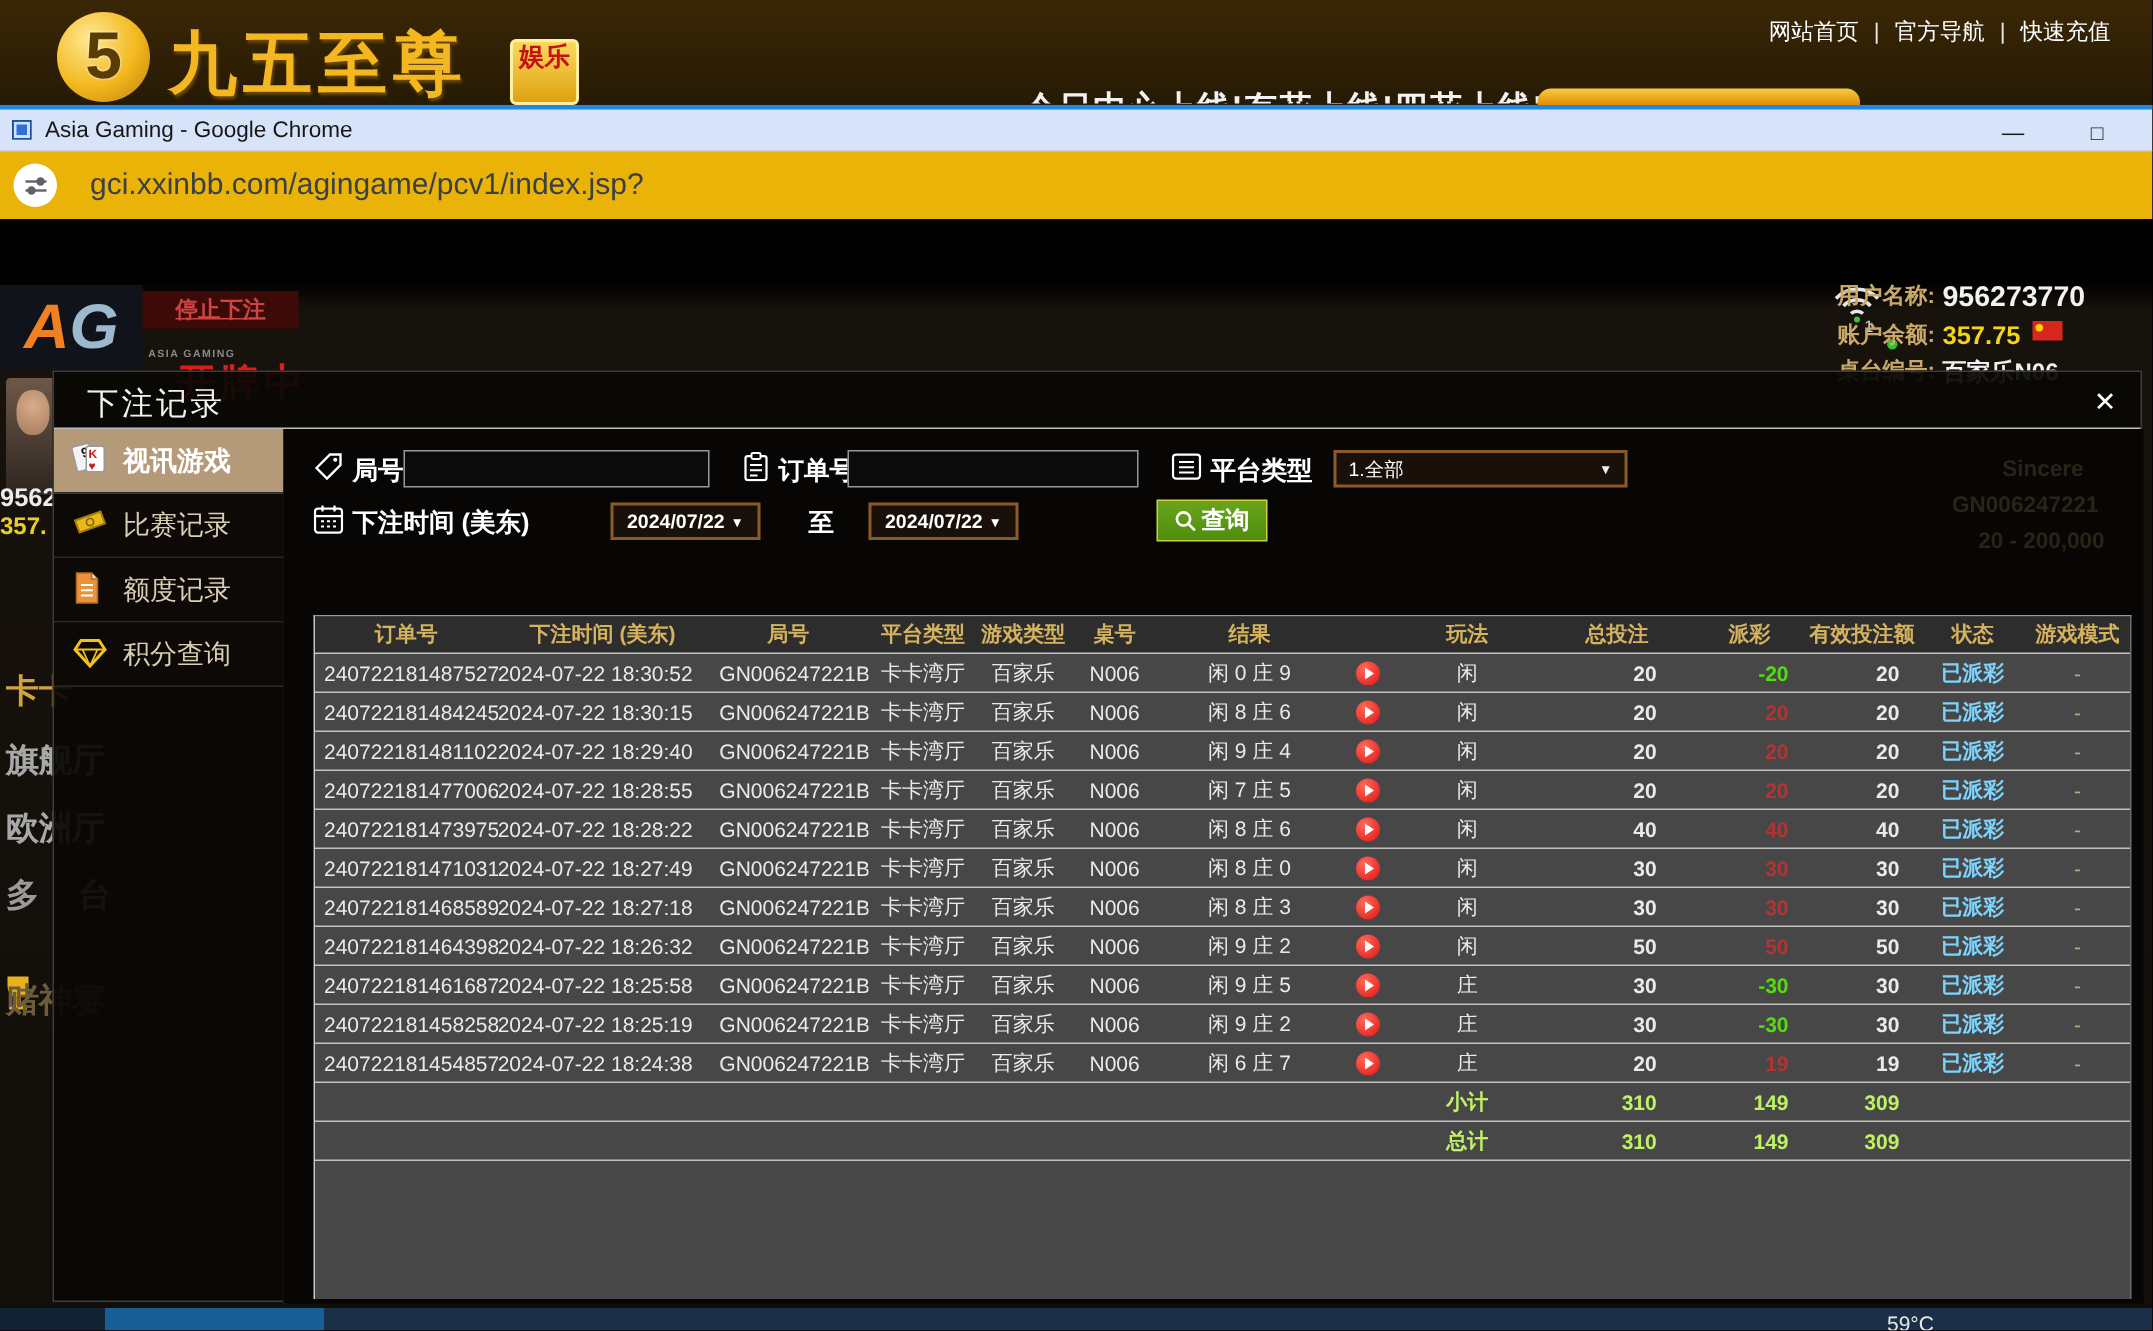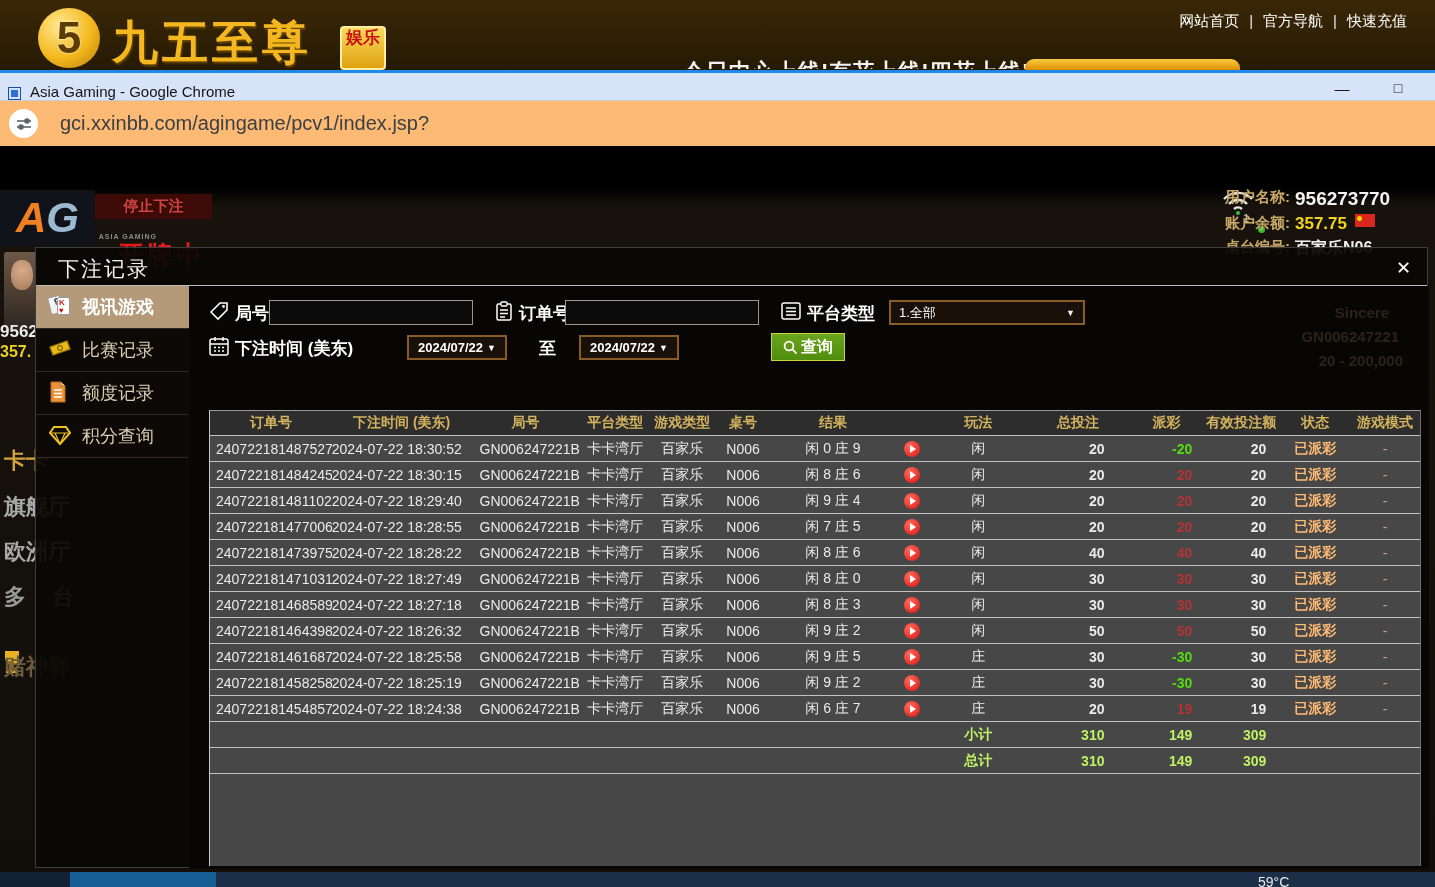--- a/index.html
+++ b/index.html
@@ -21,43 +21,43 @@
   .top-links{position:absolute;right:28px;top:12px;color:#fff;font-size:15px;display:flex;}
   .top-links span{cursor:pointer;}
   .top-links span:not(:last-child)::after{content:"|";margin:0 10px;color:#e8e8e8;}
   .ticker{position:absolute;left:683px;top:57px;width:420px;height:12px;overflow:hidden;
     color:#f2f2f2;font-size:22px;font-weight:bold;letter-spacing:1px;}
   .gold-btn-sliver{position:absolute;left:1025px;top:59px;width:215px;height:11px;
     border-radius:9px 9px 0 0;background:linear-gradient(#f9cb43,#df8f03);}
 
   
   .chrome-titlebar{position:absolute;left:0;top:70px;width:1435px;height:30px;
-    background:#d6e3f8;border-top:3px solid #1d87ea;display:flex;align-items:flex-end;}
+    background:#d6e3f8;border-top:3px solid #1d87ea;display:flex;align-items:center;}
   .app-icon{width:13px;height:13px;margin-left:8px;background:#2f6fd6;border:1px solid #1c4fa0;
     box-shadow:inset 0 0 0 2px #cfe2ff;}
   .chrome-title{margin-left:9px;font-size:15px;color:#161616;}
   .win-btn{position:absolute;top:0;height:30px;width:46px;display:flex;align-items:center;
     justify-content:center;color:#1a1a1a;font-size:15px;cursor:pointer;}
   .win-min{right:70px;}
   .win-max{right:14px;font-size:14px;}
-  .url-bar{position:absolute;left:0;top:100px;width:1435px;height:46px;background:#fdba74;
+  .url-bar{position:absolute;left:0;top:100px;width:1435px;height:46px;background:#eab308;
     border-top:1px solid #c9cdd6;display:flex;align-items:center;}
   .url-tune{width:29px;height:29px;border-radius:50%;background:#ffffff;margin-left:9px;
     display:flex;align-items:center;justify-content:center;}
   .url-text{margin-left:22px;font-size:20px;color:#3c4043;}
 
   
   .lobby{position:absolute;left:0;top:146px;width:1435px;height:726px;
     background:linear-gradient(#000 0,#000 42px,#17120c 60px,#120e09 100%);}
   .ag-logo{position:absolute;left:0;top:44px;width:95px;height:56px;background:#10141a;
     display:flex;align-items:center;justify-content:center;font-style:italic;font-weight:bold;font-size:42px;}
   .ag-a{color:#f08022;} .ag-g{color:#9db9cf;}
   .ag-sub{position:absolute;right:-62px;bottom:6px;font-size:7px;color:#8a8a8a;font-style:normal;letter-spacing:1px;}
-  .stop-bar{position:absolute;left:95px;top:48px;width:117px;height:25px;background:#3c0b08;
-    color:#cf4343;font-size:15px;font-weight:bold;display:flex;align-items:center;justify-content:center;}
+  .stop-bar{position:absolute;left:95px;top:48px;width:104px;height:25px;background:#3c0b08;
+    color:#cf4343;font-size:15px;font-weight:bold;display:flex;align-items:center;justify-content:center;text-decoration:underline;}
   .deal-state{position:absolute;left:118px;top:92px;color:#e01b1b;font-size:26px;font-weight:bold;letter-spacing:3px;}
   .dealer-photo{position:absolute;left:4px;top:106px;width:33px;height:78px;border-radius:3px;
     background:linear-gradient(#6d5847,#2d2520);overflow:hidden;}
   .dealer-face{position:absolute;left:7px;top:8px;width:22px;height:30px;border-radius:45%;
     background:radial-gradient(circle at 50% 35%,#d8ac8a,#a57b5c);}
   .lo-num1{position:absolute;left:0;top:176px;color:#ececec;font-weight:bold;font-size:17px;}
   .lo-num2{position:absolute;left:0;top:197px;color:#ead020;font-weight:bold;font-size:16px;}
   .lobby-menu-item{position:absolute;left:4px;font-size:22px;font-weight:bold;white-space:nowrap;}
   .lm-1{top:300px;color:#d2a33c;}
   .lm-2{top:346px;color:#a8a8a8;}
@@ -130,21 +130,21 @@
   .c1{width:122px;justify-content:flex-start;padding-left:6px;}
   .c2{width:140px;justify-content:flex-start;}
   .c3{width:108px;justify-content:flex-start;padding-left:8px;}
   .c4{width:72px;}.c5{width:62px;}.c6{width:60px;}
   .c7{width:120px;}.c8{width:38px;}.c9{width:95px;}
   .c10{width:105px;justify-content:flex-end;padding-right:26px;font-weight:bold;}
   .c11{width:72px;justify-content:flex-end;padding-right:10px;font-weight:bold;}
   .c12{width:78px;justify-content:flex-end;padding-right:14px;font-weight:bold;}
   .c13{width:70px;font-weight:bold;}.c14{width:70px;}
   .thead .cell{justify-content:center;padding:0;font-weight:bold;}
-  .pos{color:#b23434;} .neg{color:#54dc12;} .ok{color:#fdba74;text-align:right;}
+  .pos{color:#b23434;} .neg{color:#54dc12;} .ok{color:#7dd3fc;text-align:right;}
   .mode{color:#bfa87a;}
   .tot{color:#ebe50e;font-weight:bold;}
   .tot .cell{color:#bef264;}
   .tfill{flex:1;background:#474747;}
   .playbtn{width:16px;height:16px;border-radius:50%;background:radial-gradient(circle at 35% 30%,#ff6a5a,#e01313);
     display:flex;align-items:center;justify-content:center;cursor:pointer;}
   .playbtn .tri{width:0;height:0;border-left:6px solid #fff;border-top:4px solid transparent;border-bottom:4px solid transparent;margin-left:2px;}
 </style>
 </head>
 <body>

